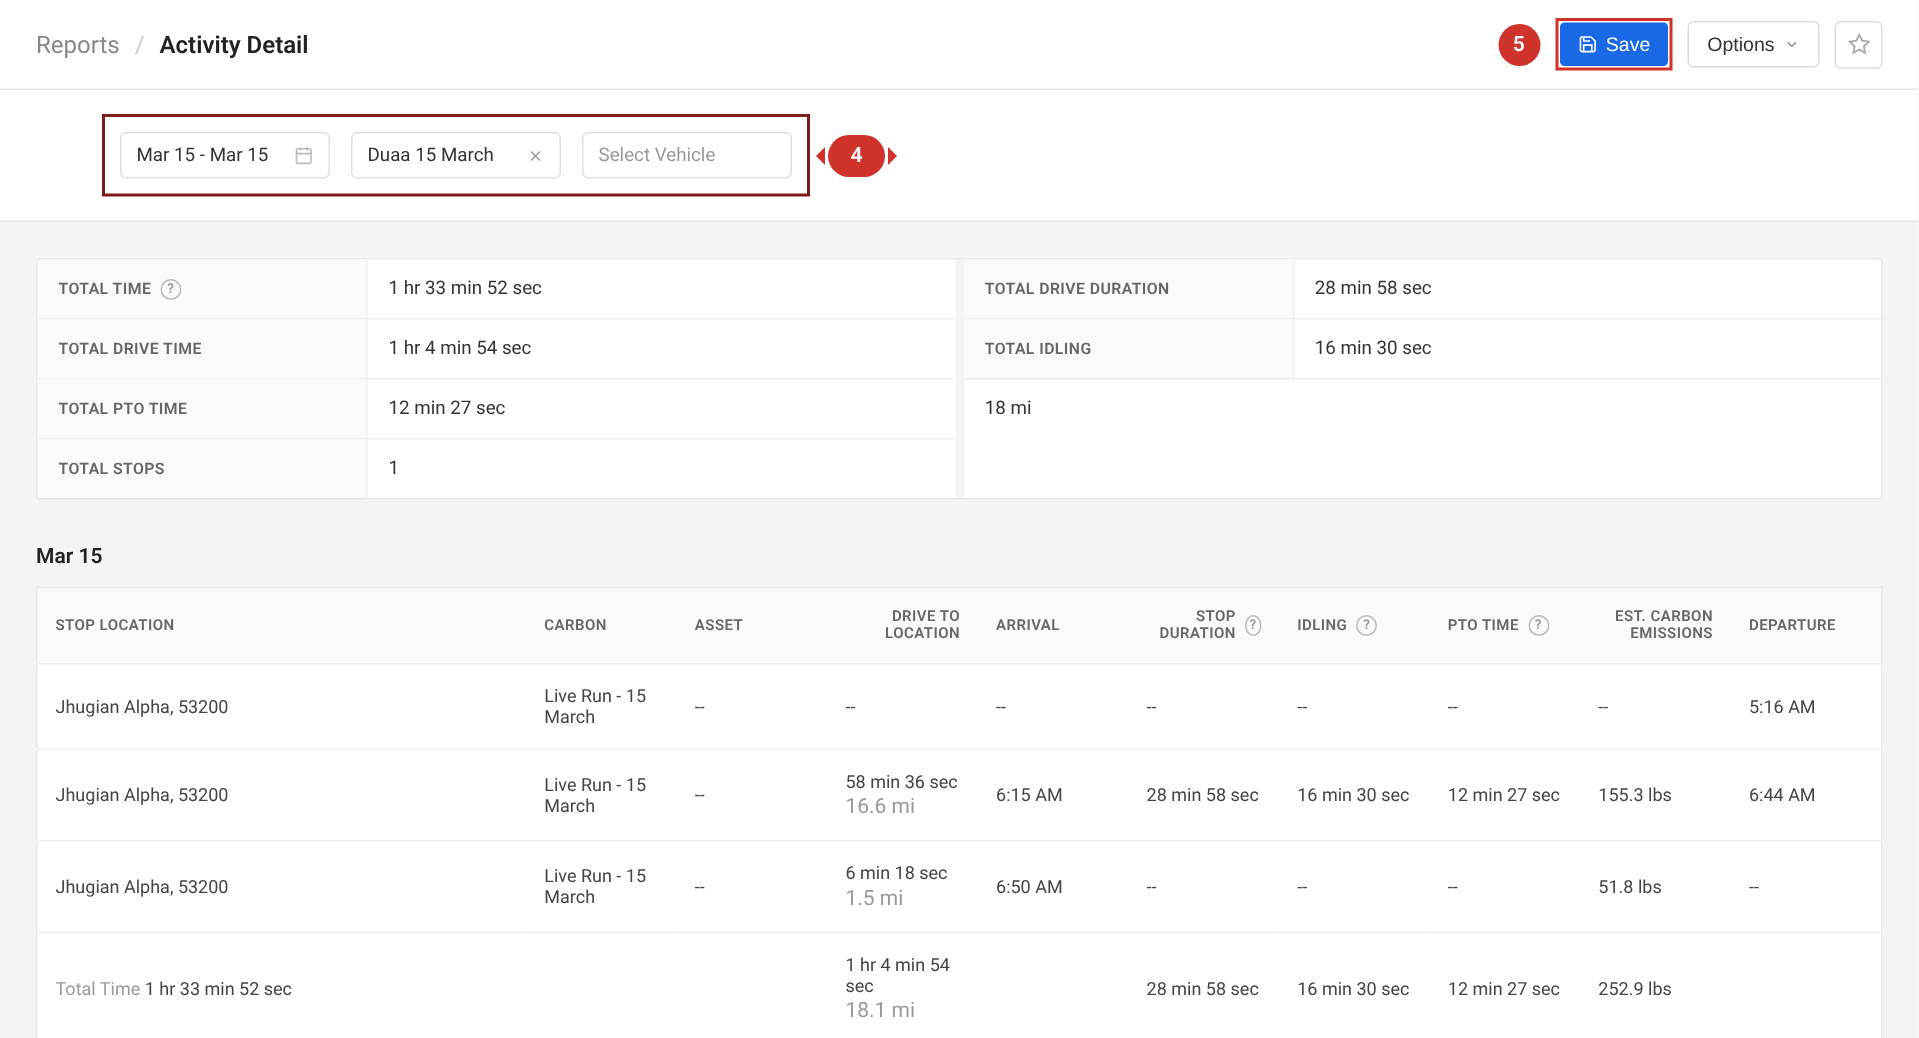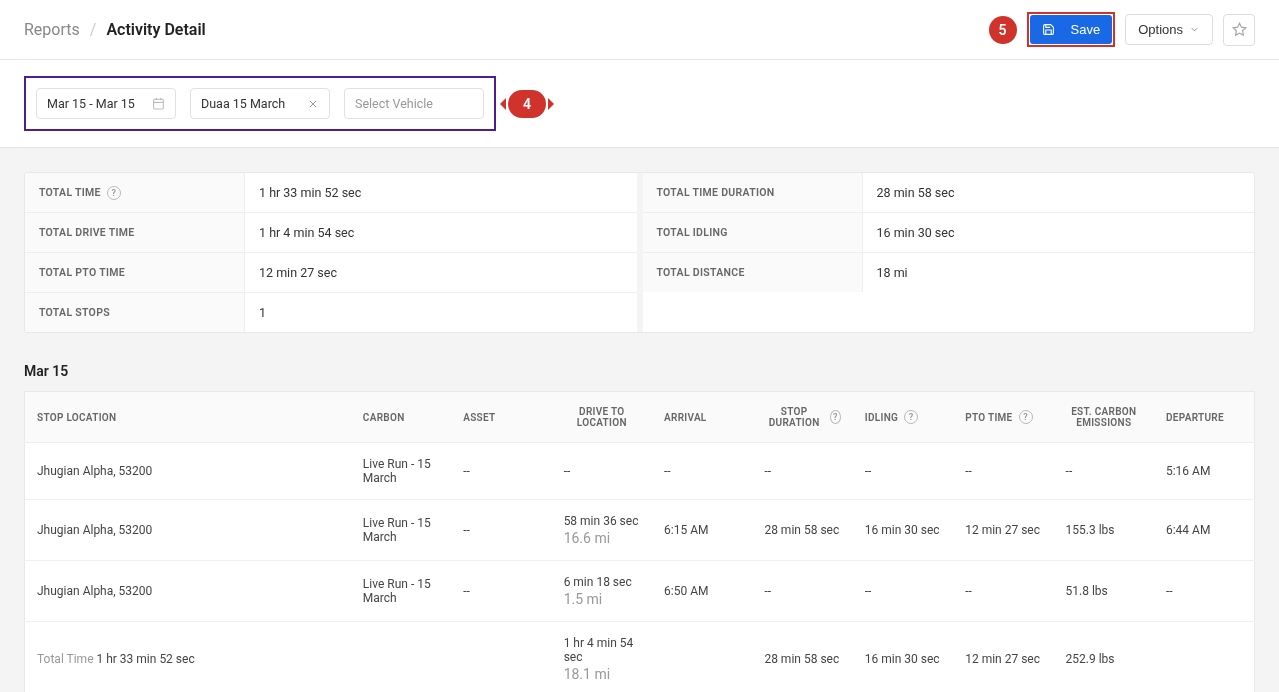--- a/index.html
+++ b/index.html
@@ -63,21 +63,21 @@
     display: inline-flex;
   }
   .btn-save {
     background: #1968e5;
     color: #fff;
     border: none;
     padding: 7px 12px;
     font-size: 13px;
     display: inline-flex;
     align-items: center;
-    gap: 16px;
+    gap: 6px;
     cursor: pointer;
     border-radius: 3px;
   }
   .btn-options {
     background: #fff;
     border: 1px solid #ddd;
     padding: 7px 12px;
     font-size: 13px;
     display: inline-flex;
     align-items: center;
@@ -96,26 +96,27 @@
     justify-content: center;
     cursor: pointer;
     border-radius: 4px;
     color: #888;
   }
   .filters-bar {
     padding: 16px 24px;
     border-bottom: 1px solid #e5e5e5;
   }
   .filters-box {
-    border: 2px solid #4c1d95;
+    border: 2px solid #7f1d1d;
     padding: 10px 10px;
     display: inline-flex;
     gap: 14px;
     align-items: flex-end;
     position: relative;
+    margin-left: 44px;
   }
   .filter-input {
     border: 1px solid #e0e0e0;
     border-radius: 4px;
     padding: 7px 10px;
     font-size: 12.5px;
     display: flex;
     align-items: center;
     justify-content: space-between;
     gap: 10px;
@@ -202,21 +203,21 @@
     color: #222;
   }
   .data-table {
     width: 100%;
     background: #fff;
     border: 1px solid #e8e8e8;
     border-radius: 3px;
     border-collapse: collapse;
   }
   .data-table th {
-    text-align: center;
+    text-align: right;
     padding: 14px 12px;
     font-size: 10px;
     letter-spacing: 0.3px;
     color: #666;
     font-weight: 600;
     background: #fafafa;
     border-bottom: 1px solid #eee;
     vertical-align: middle;
   }
   .data-table th .th-inner {
@@ -324,29 +325,28 @@
           <div class="summary-label">TOTAL PTO TIME</div>
           <div class="summary-value">12 min 27 sec</div>
         </div>
         <div class="summary-row">
           <div class="summary-label">TOTAL STOPS</div>
           <div class="summary-value">1</div>
         </div>
       </div>
     <div class="summary-col" id="summary-right">
         <div class="summary-row">
-          <div class="summary-label">TOTAL TIME DURATION</div>
+          <div class="summary-label">TOTAL DRIVE DURATION</div>
           <div class="summary-value">28 min 58 sec</div>
         </div>
         <div class="summary-row">
           <div class="summary-label">TOTAL IDLING</div>
           <div class="summary-value">16 min 30 sec</div>
         </div>
         <div class="summary-row">
-          <div class="summary-label">TOTAL DISTANCE</div>
           <div class="summary-value">18 mi</div>
         </div>
       </div>
   </div>
 
   <div class="section-title">Mar 15</div>
 
   <table class="data-table">
     <thead>
       <tr id="thead-row">

